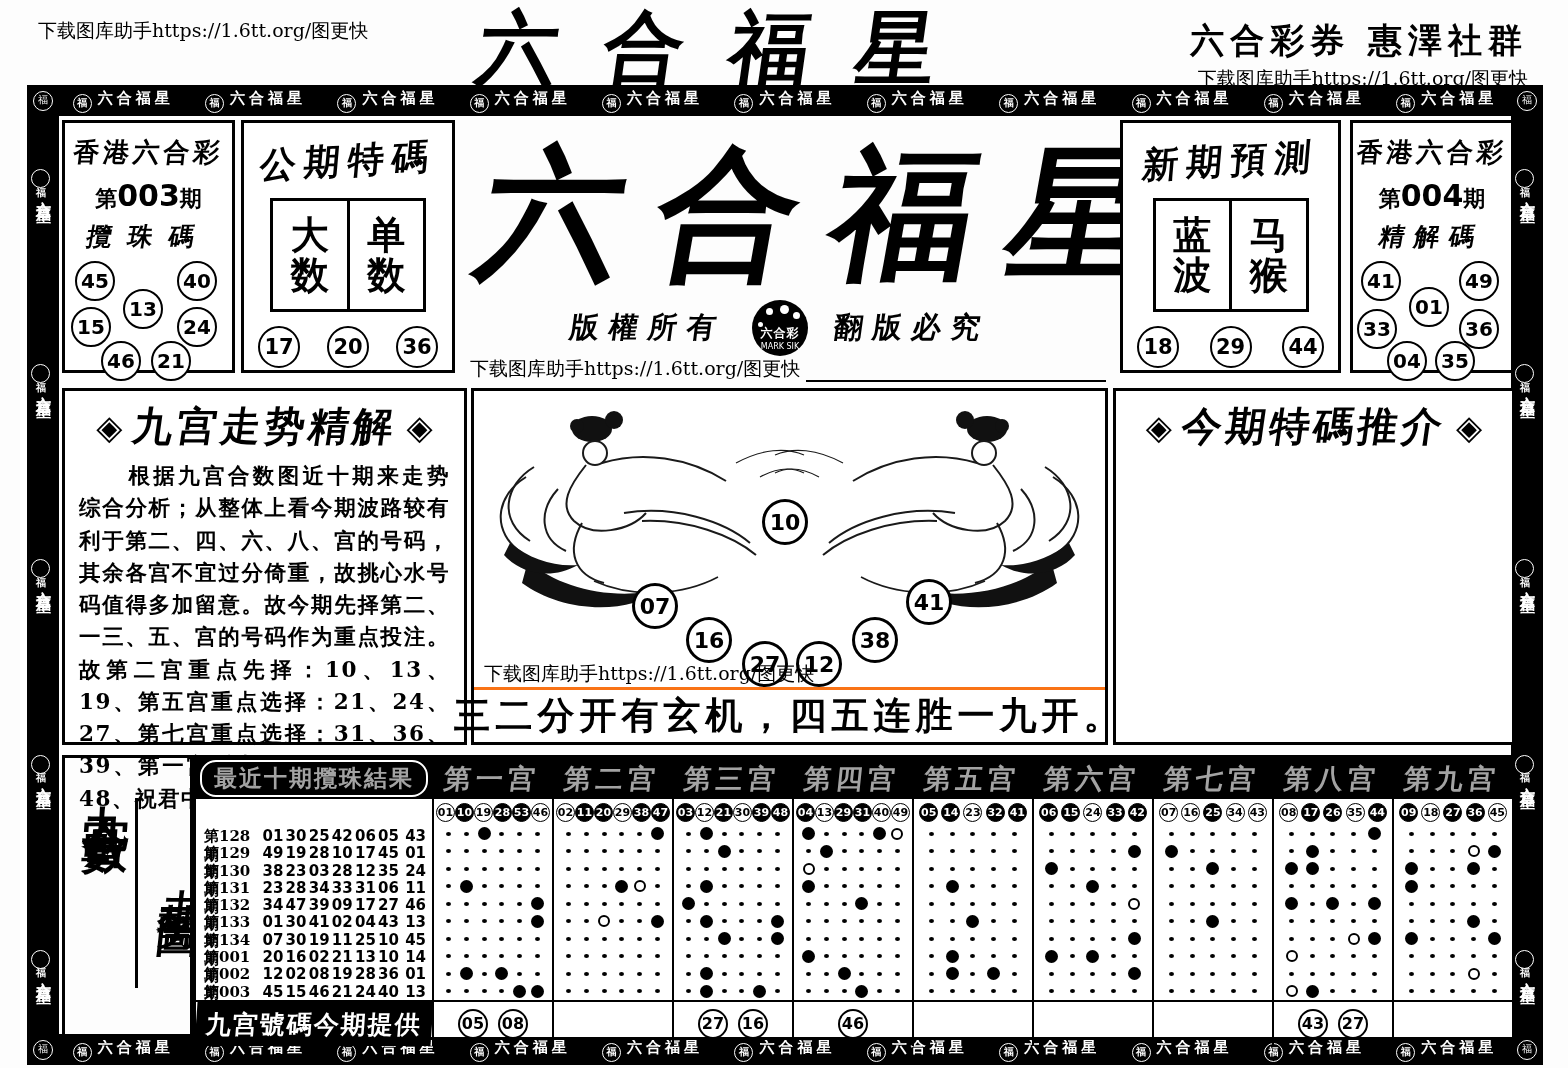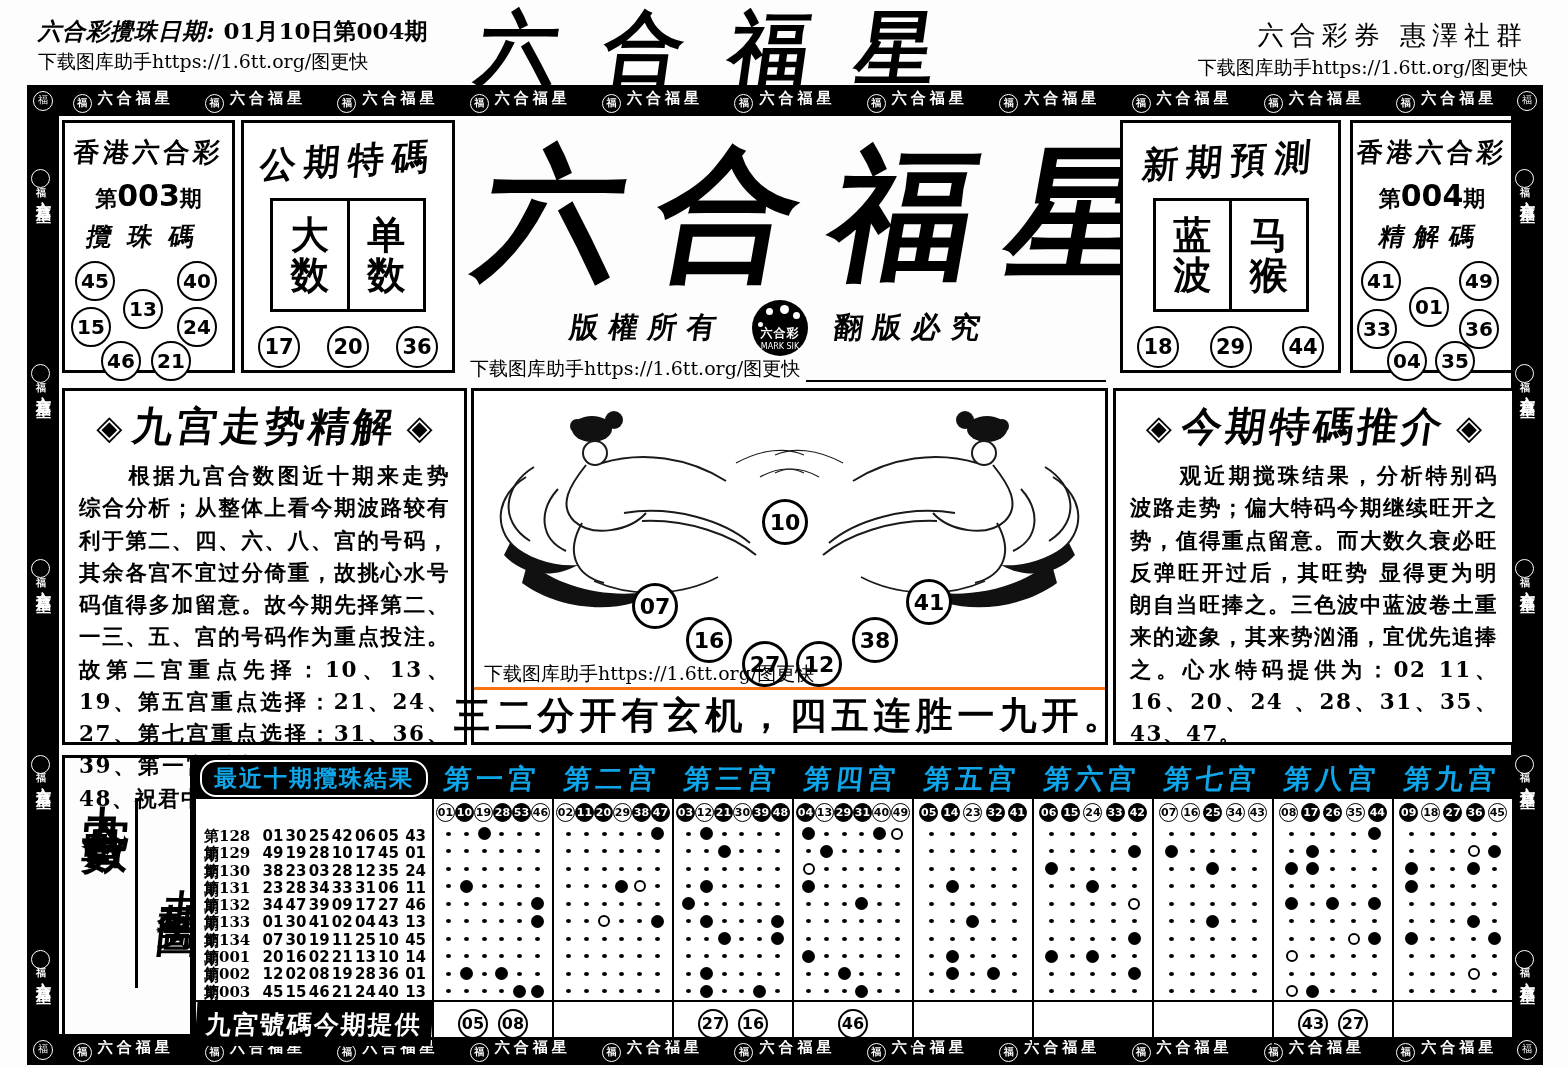--- a/index.html
+++ b/index.html
@@ -7,21 +7,21 @@
        font-family:"DejaVu Serif","Liberation Serif",serif;overflow:hidden;}
   .abs{position:absolute;}
   
   .hdr-left{left:38px;top:16px;width:420px;}
   .hdr-left .l1{font-size:23px;font-weight:900;white-space:nowrap;}
   .hdr-left .l1 .cal{font-style:italic;letter-spacing:1px;}
   .hdr-left .l2{font-size:19px;margin-top:2px;white-space:nowrap;}
   .masthead-top{left:478px;top:-4px;width:640px;font-size:80px;font-weight:900;
       letter-spacing:46px;white-space:nowrap;transform:skewX(-8deg);}
   .hdr-right{right:40px;top:18px;text-align:right;}
-  .hdr-right .l1{font-size:26px;font-weight:400;letter-spacing:6px;white-space:nowrap;}
+  .hdr-right .l1{font-size:34px;font-weight:700;letter-spacing:6px;white-space:nowrap;}
   .hdr-right .l2{font-size:19px;margin-top:2px;white-space:nowrap;}
   
   .frame{left:27px;top:85px;width:1512px;height:976px;border:2px solid #000;}
   .band{position:absolute;background:#000;color:#fff;overflow:hidden;display:flex;
         align-items:center;justify-content:space-around;}
   .band-top{left:28px;top:0;right:28px;height:27px;}
   .band-bot{left:28px;bottom:0;right:28px;height:27px;}
   .band-left{left:0;top:0;bottom:0;width:28px;flex-direction:column;}
   .band-right{right:0;top:0;bottom:0;width:28px;flex-direction:column;}
   .bunit{white-space:nowrap;font-size:15px;font-weight:bold;letter-spacing:4px;font-family:Liberation Serif, serif;}
@@ -86,21 +86,21 @@
   .cp-url{position:absolute;left:10px;top:270px;font-size:19px;}
   .slogan{position:absolute;left:0;bottom:0;width:100%;height:52px;border-top:3px solid #f97316;
       display:flex;align-items:center;justify-content:center;font-size:37px;font-weight:700;letter-spacing:5px;white-space:nowrap;}
   
   .sidebox{left:62px;top:755px;width:131px;height:285px;border:3px solid #000;box-sizing:border-box;display:flex;}
   .side-a{writing-mode:vertical-rl;font-size:46px;font-weight:900;letter-spacing:8px;margin:10px 2px 0 6px;transform:skewX(-4deg);}
   .side-div{border-left:3px solid #000;height:190px;margin-top:40px;}
   .side-b{writing-mode:vertical-rl;font-size:44px;font-weight:900;letter-spacing:14px;margin:96px 0 0 10px;transform:skewX(-6deg);}
   .tbl{left:193px;top:755px;width:1322px;height:285px;border:3px solid #000;box-sizing:border-box;
        display:flex;flex-direction:column;background:#fff;}
-  .tbl-header{height:41px;background:#000;color:#0ea5e9;display:flex;align-items:center;flex:0 0 auto;}
+  .tbl-header{height:41px;background:#000;color:#a3a3a3;display:flex;align-items:center;flex:0 0 auto;}
   .tbl-title{width:236px;box-sizing:border-box;display:flex;justify-content:center;}
   .tbl-title span{border:2px solid #fff;border-radius:16px;padding:1px 12px;font-size:23px;
       font-weight:900;letter-spacing:2px;white-space:nowrap;}
   .gong-h{flex:1;text-align:center;font-size:27px;font-weight:900;letter-spacing:5px;
       transform:skewX(-6deg);white-space:nowrap;}
   .tbl-body{flex:1;display:flex;}
   .tbl-left{width:236px;box-sizing:border-box;padding-top:28px;}
   .trow{display:flex;height:17.3px;padding:0 6px 0 8px;
       font-size:15px;font-weight:bold;font-family:"DejaVu Sans","Liberation Sans",sans-serif;}
   .trow .period{width:62px;font-family:"DejaVu Serif","Liberation Serif",serif;font-weight:900;}
@@ -131,22 +131,20 @@
   .b004-p6{left:82px;top:82px;}
   
   .cp-p0{left:288px;top:108px;} .cp-p1{left:158px;top:192px;} .cp-p2{left:212px;top:226px;}
   .cp-p3{left:268px;top:250px;} .cp-p4{left:322px;top:250px;} .cp-p5{left:378px;top:226px;}
   .cp-p6{left:432px;top:188px;}
 </style>
 </head>
 <body>
 
 <div class="abs hdr-left">
-  <div class="l1"><span class="cal">六合彩攪珠日期:</span>
-    <span>01月10日第004期</span></div>
   <div class="l2">下载图库助手https://1.6tt.org/图更快</div>
 </div>
 <div class="abs masthead-top">六合福星</div>
 <div class="abs hdr-right">
   <div class="l1">六合彩券  惠澤社群</div>
   <div class="l2">下载图库助手https://1.6tt.org/图更快</div>
 </div>
 
 <div class="abs frame">
   <div class="band band-top" id="band-top">
@@ -338,21 +336,20 @@
   <div class="cp-url">下载图库助手https://1.6tt.org/图更快</div>
   <div class="slogan">三二分开有玄机，四五连胜一九开。</div>
 </div>
 
 <div class="abs artbox art-right">
   <div class="art-title">
     <span class="diamond">◈</span>
     <span class="t">今期特碼推介</span>
     <span class="diamond">◈</span>
   </div>
-  <div class="art-body">观近期搅珠结果，分析特别码波路走势；偏大特码今期继续旺开之势，值得重点留意。而大数久衰必旺反弹旺开过后，其旺势 显得更为明朗自当旺捧之。三色波中蓝波卷土重来的迹象，其来势汹涌，宜优先追捧之。心水特码提供为：02 11、16、20、24 、28、31、35、43、47。</div>
 </div>
 
 <div class="abs sidebox">
   <div class="side-a">九宫合數</div>
   <div class="side-div"></div>
   <div class="side-b">走勢圖</div>
 </div>
 
 <div class="abs tbl" id="trend-table">
   <div class="tbl-header" id="tbl-header">

